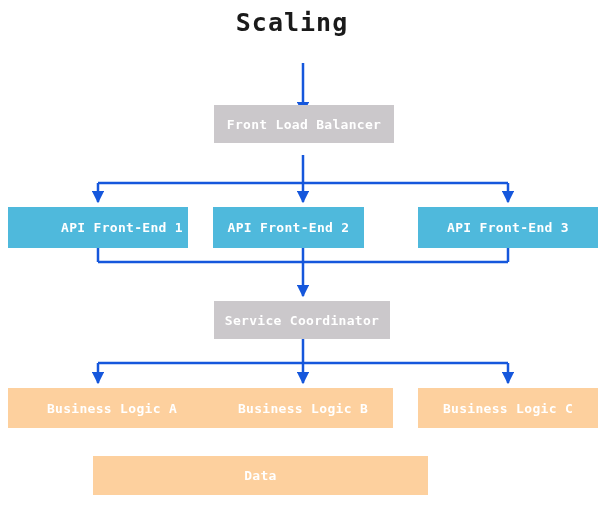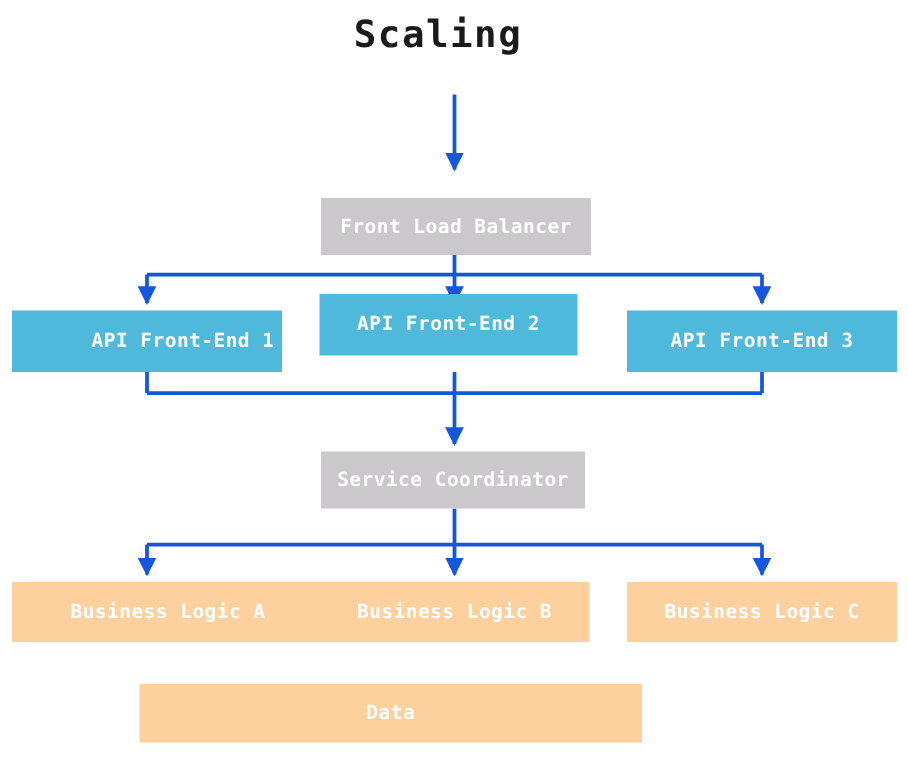--- a/index.html
+++ b/index.html
@@ -83,28 +83,28 @@
     <path d="M98,262 H508"></path>
     <path d="M303,262 V296" marker-end="url(#arrowhead)"></path>
 
     <path d="M303,339 V363"></path>
     <path d="M98,363 H508"></path>
     <path d="M98,363 V383" marker-end="url(#arrowhead)"></path>
     <path d="M303,363 V383" marker-end="url(#arrowhead)"></path>
     <path d="M508,363 V383" marker-end="url(#arrowhead)"></path>
   </svg>
 
-  <div class="node gray" style="left:214px;top:132px;width:180px;height:38px;">
+  <div class="node gray" style="left:214px;top:105px;width:180px;height:38px;">
     <span>Front Load Balancer</span>
   </div>
 
   <div class="node blue" style="left:8px;top:207px;width:180px;height:41px;padding-left:48px;">
     <span>API Front-End 1</span>
   </div>
-  <div class="node blue" style="left:213px;top:196px;width:172px;height:41px;">
+  <div class="node blue" style="left:213px;top:207px;width:151px;height:41px;">
     <span>API Front-End 2</span>
   </div>
   <div class="node blue" style="left:418px;top:207px;width:180px;height:41px;">
     <span>API Front-End 3</span>
   </div>
 
   <div class="node gray" style="left:214px;top:301px;width:176px;height:38px;">
     <span>Service Coordinator</span>
   </div>
 

